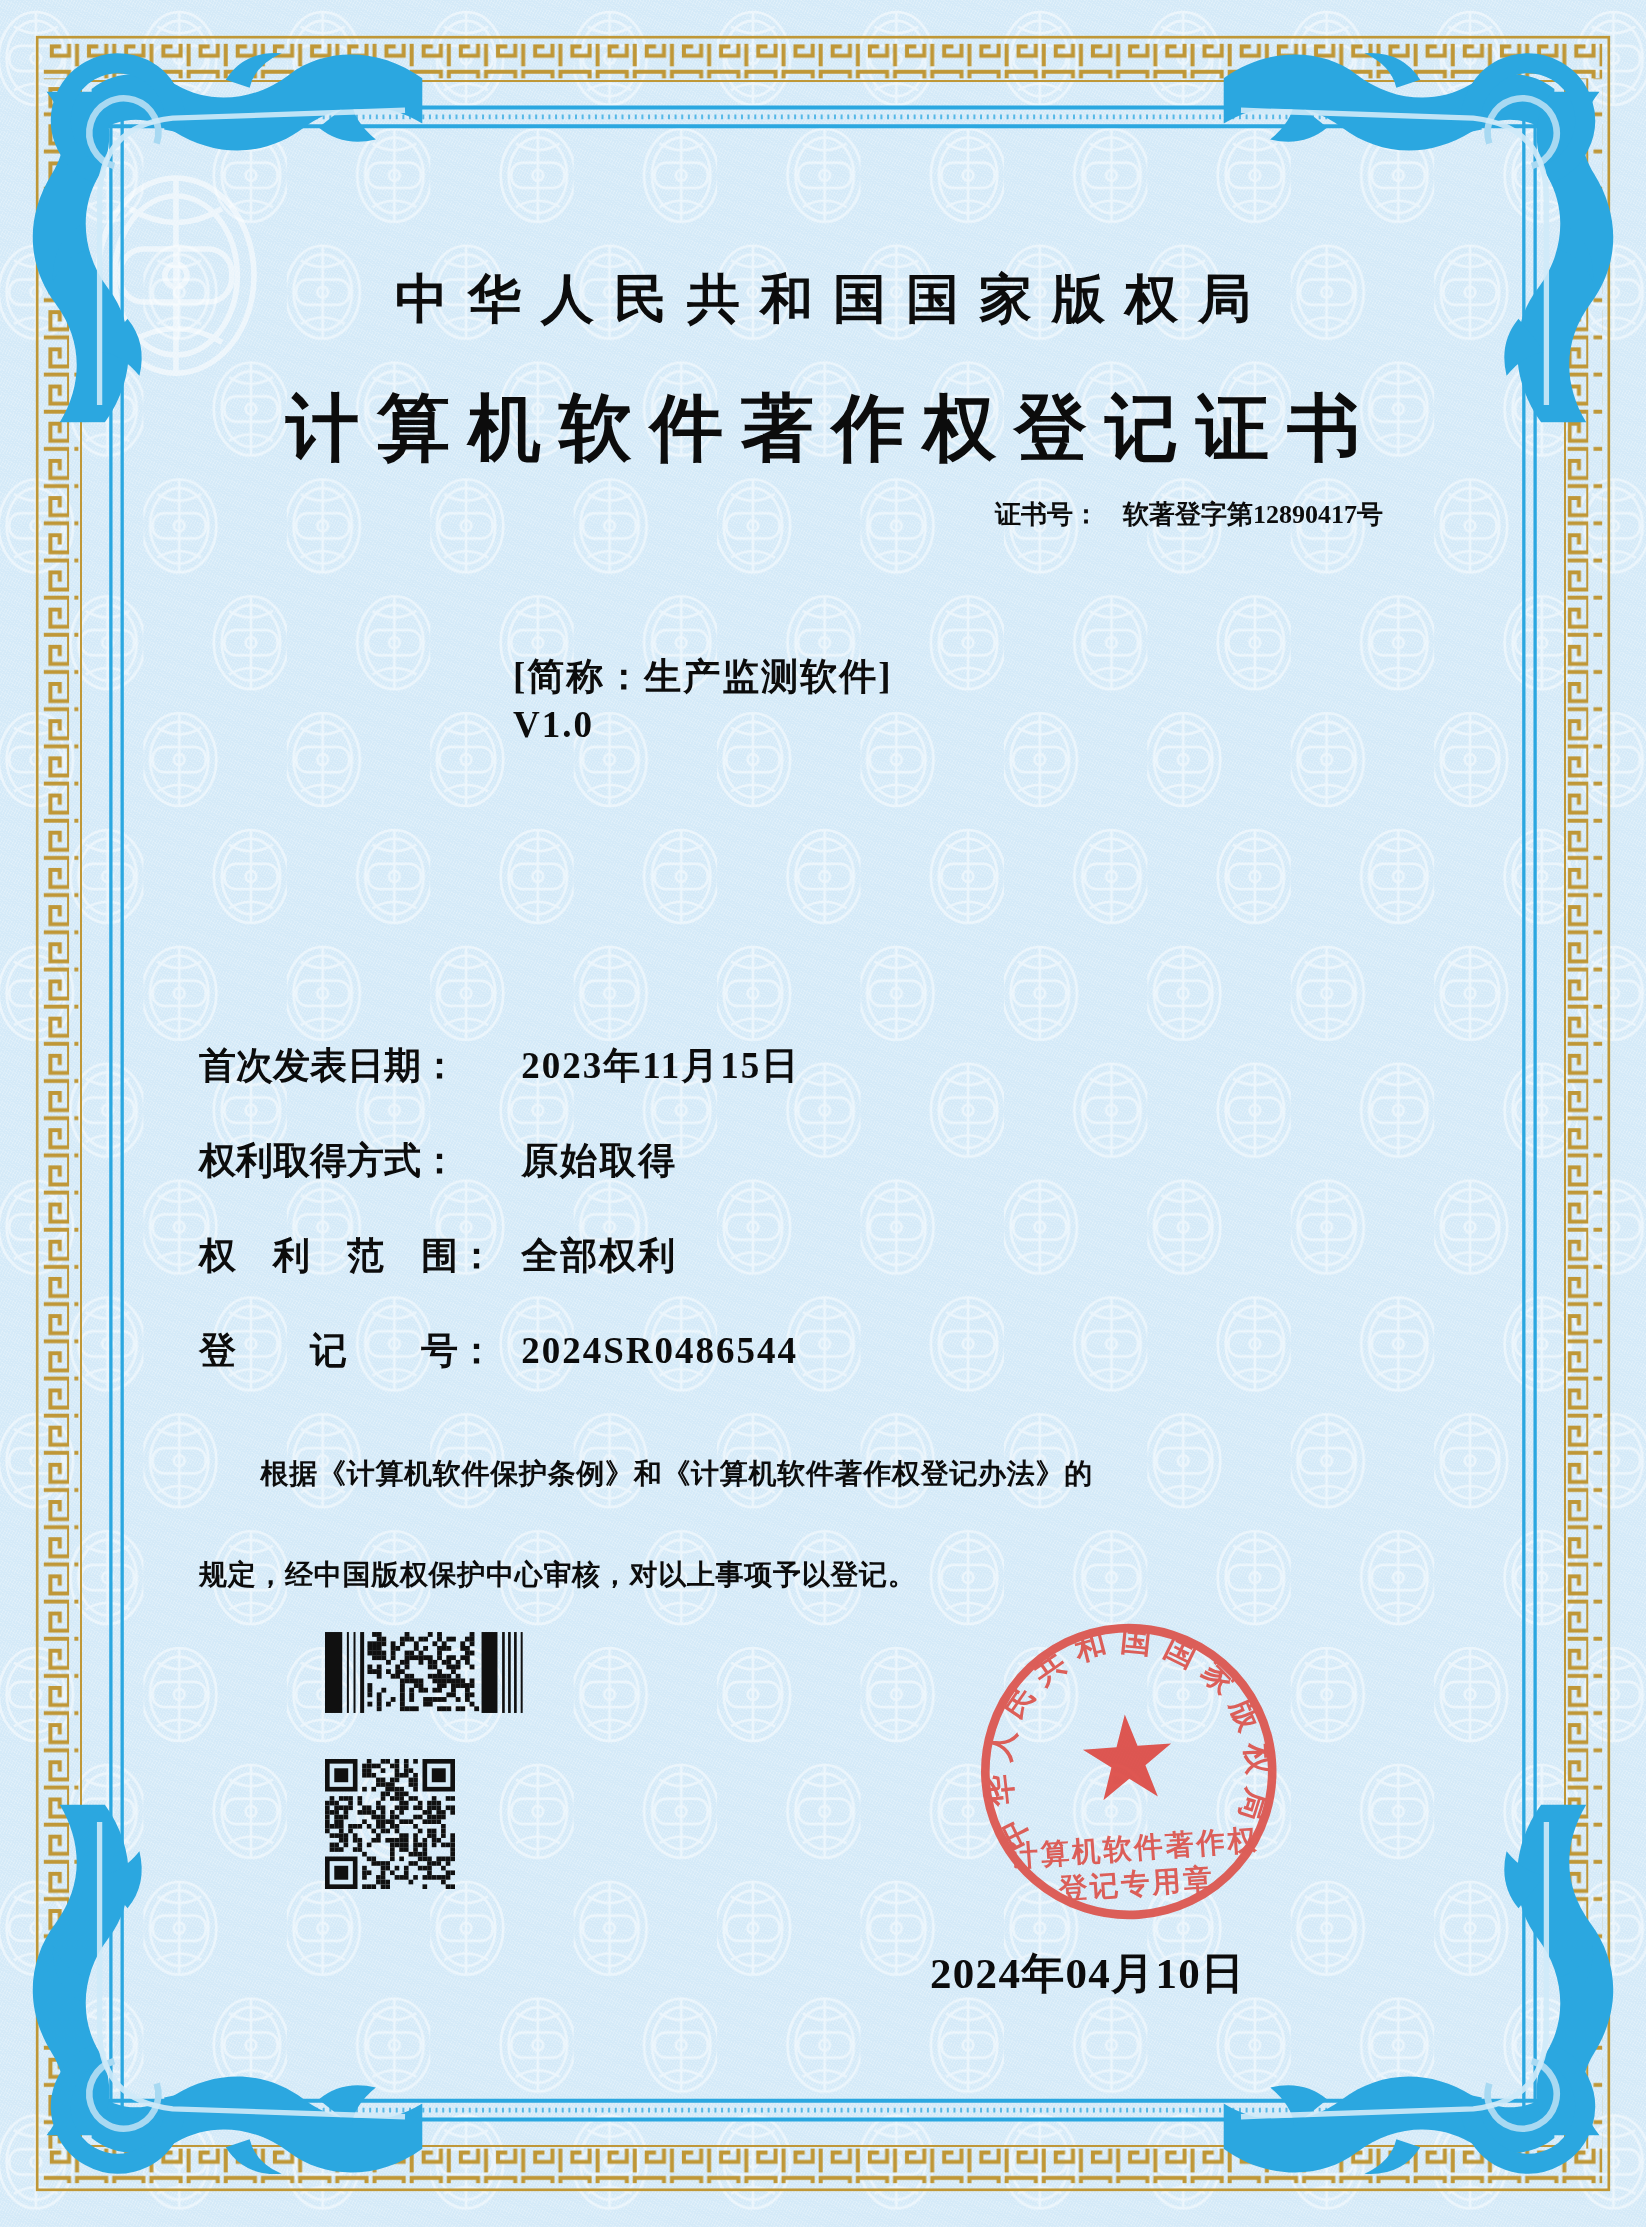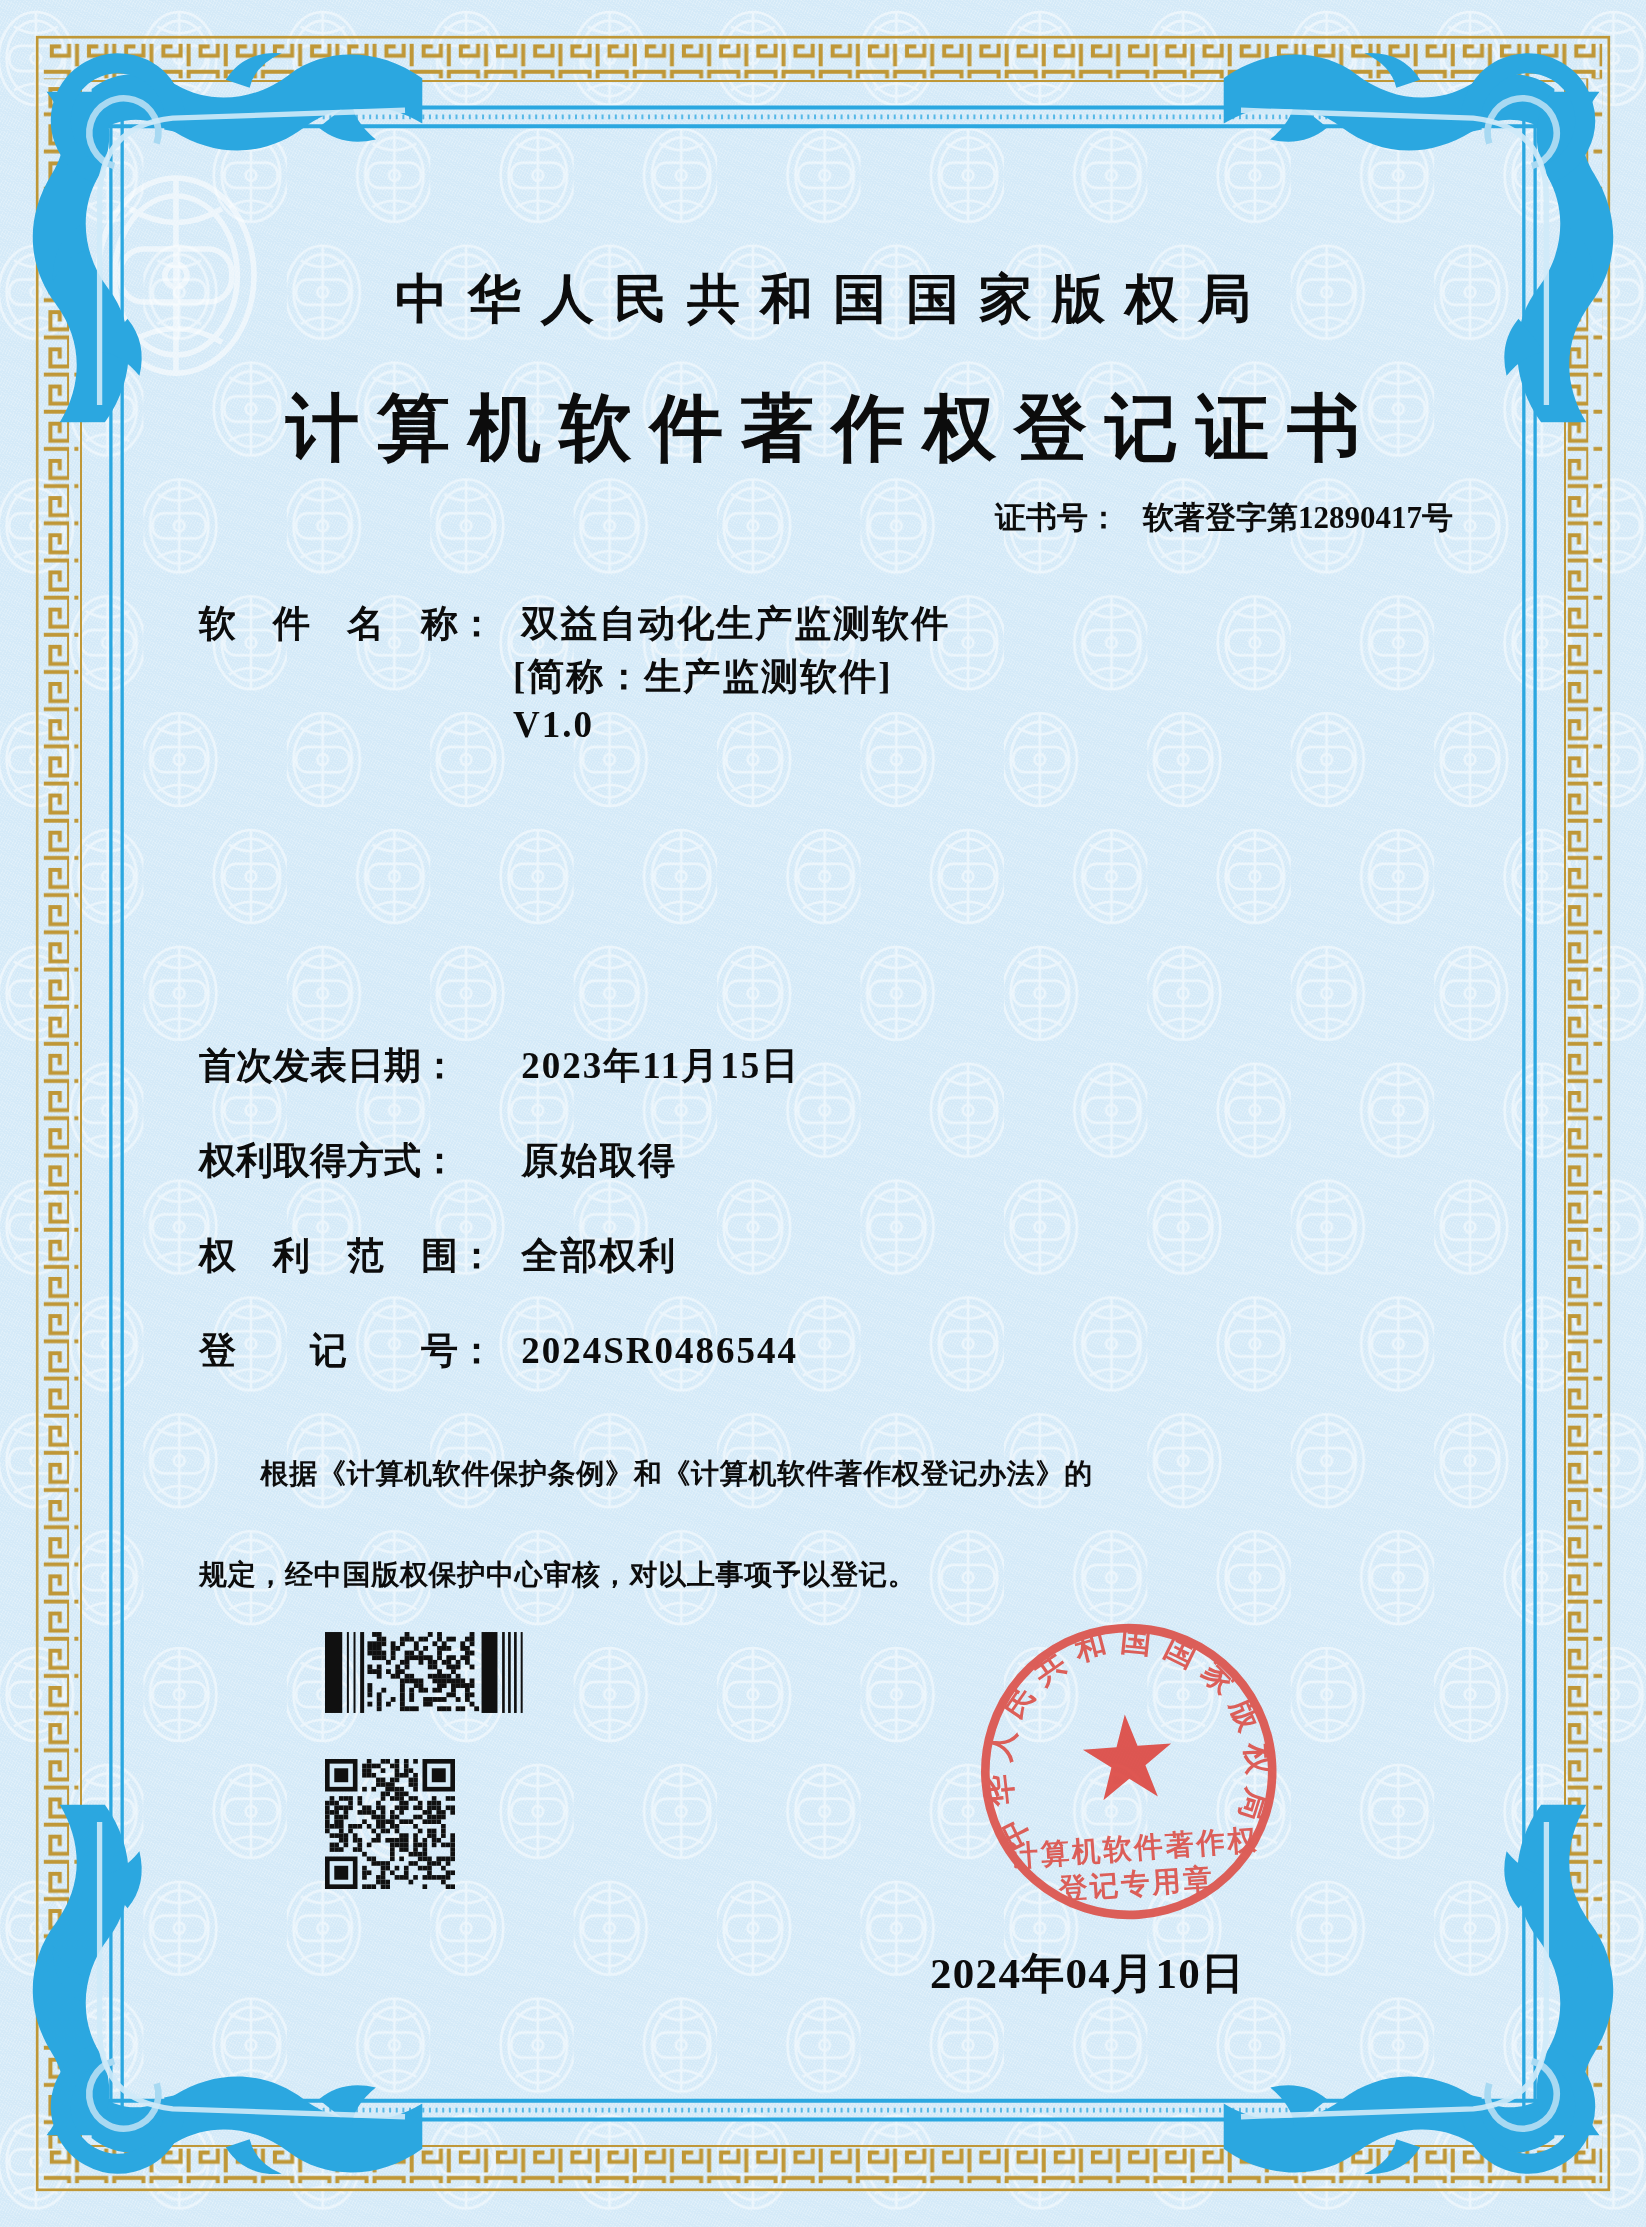--- a/index.html
+++ b/index.html
@@ -24,21 +24,21 @@
     text-align:center;font-size:53px;font-weight:700;
     letter-spacing:20px;text-indent:20px;
   }
   .cert-title{
     position:absolute;left:0;top:380px;width:100%;
     text-align:center;font-size:73px;font-weight:700;
     letter-spacing:18px;text-indent:18px;font-family:Liberation Mono, monospace;
   }
   .cert-no{
     position:absolute;left:995px;top:497px;
-    font-size:31px;font-weight:700;white-space:nowrap;
+    font-size:26px;font-weight:700;white-space:nowrap;
   }
   .cert-no .val{margin-left:24px;}
   .field-row{
     position:absolute;left:199px;height:43px;
     font-size:37px;font-weight:700;white-space:nowrap;
   }
   .field-row .flabel{display:inline-block;width:313px;}
   .field-row .fvalue{letter-spacing:2px;}
   .cont-row{position:absolute;left:513px;font-size:37px;font-weight:700;letter-spacing:2px;white-space:nowrap;}
   .body-par{
@@ -128,24 +128,20 @@
     <use href="#cornerOrn" transform="translate(2479,3354) scale(-1,-1)"></use>
   </svg>
 
   <div class="authority">中华人民共和国国家版权局</div>
   <div class="cert-title">计算机软件著作权登记证书</div>
 
   <div class="cert-no">
     <span>证书号：</span><span class="val">软著登字第12890417号</span>
   </div>
 
-  <div class="field-row" style="top:599px">
-    <span class="flabel">软　件　名　称：</span>
-    <span class="fvalue">双益自动化生产监测软件</span>
-  </div>
   <div class="cont-row" style="top:652px">[简称：生产监测软件]</div>
   <div class="cont-row" style="top:703px">V1.0</div>
 
 
   <div class="field-row" style="top:1041px">
     <span class="flabel">首次发表日期：</span>
     <span class="fvalue">2023年11月15日</span>
   </div>
   <div class="field-row" style="top:1136px">
     <span class="flabel">权利取得方式：</span>

